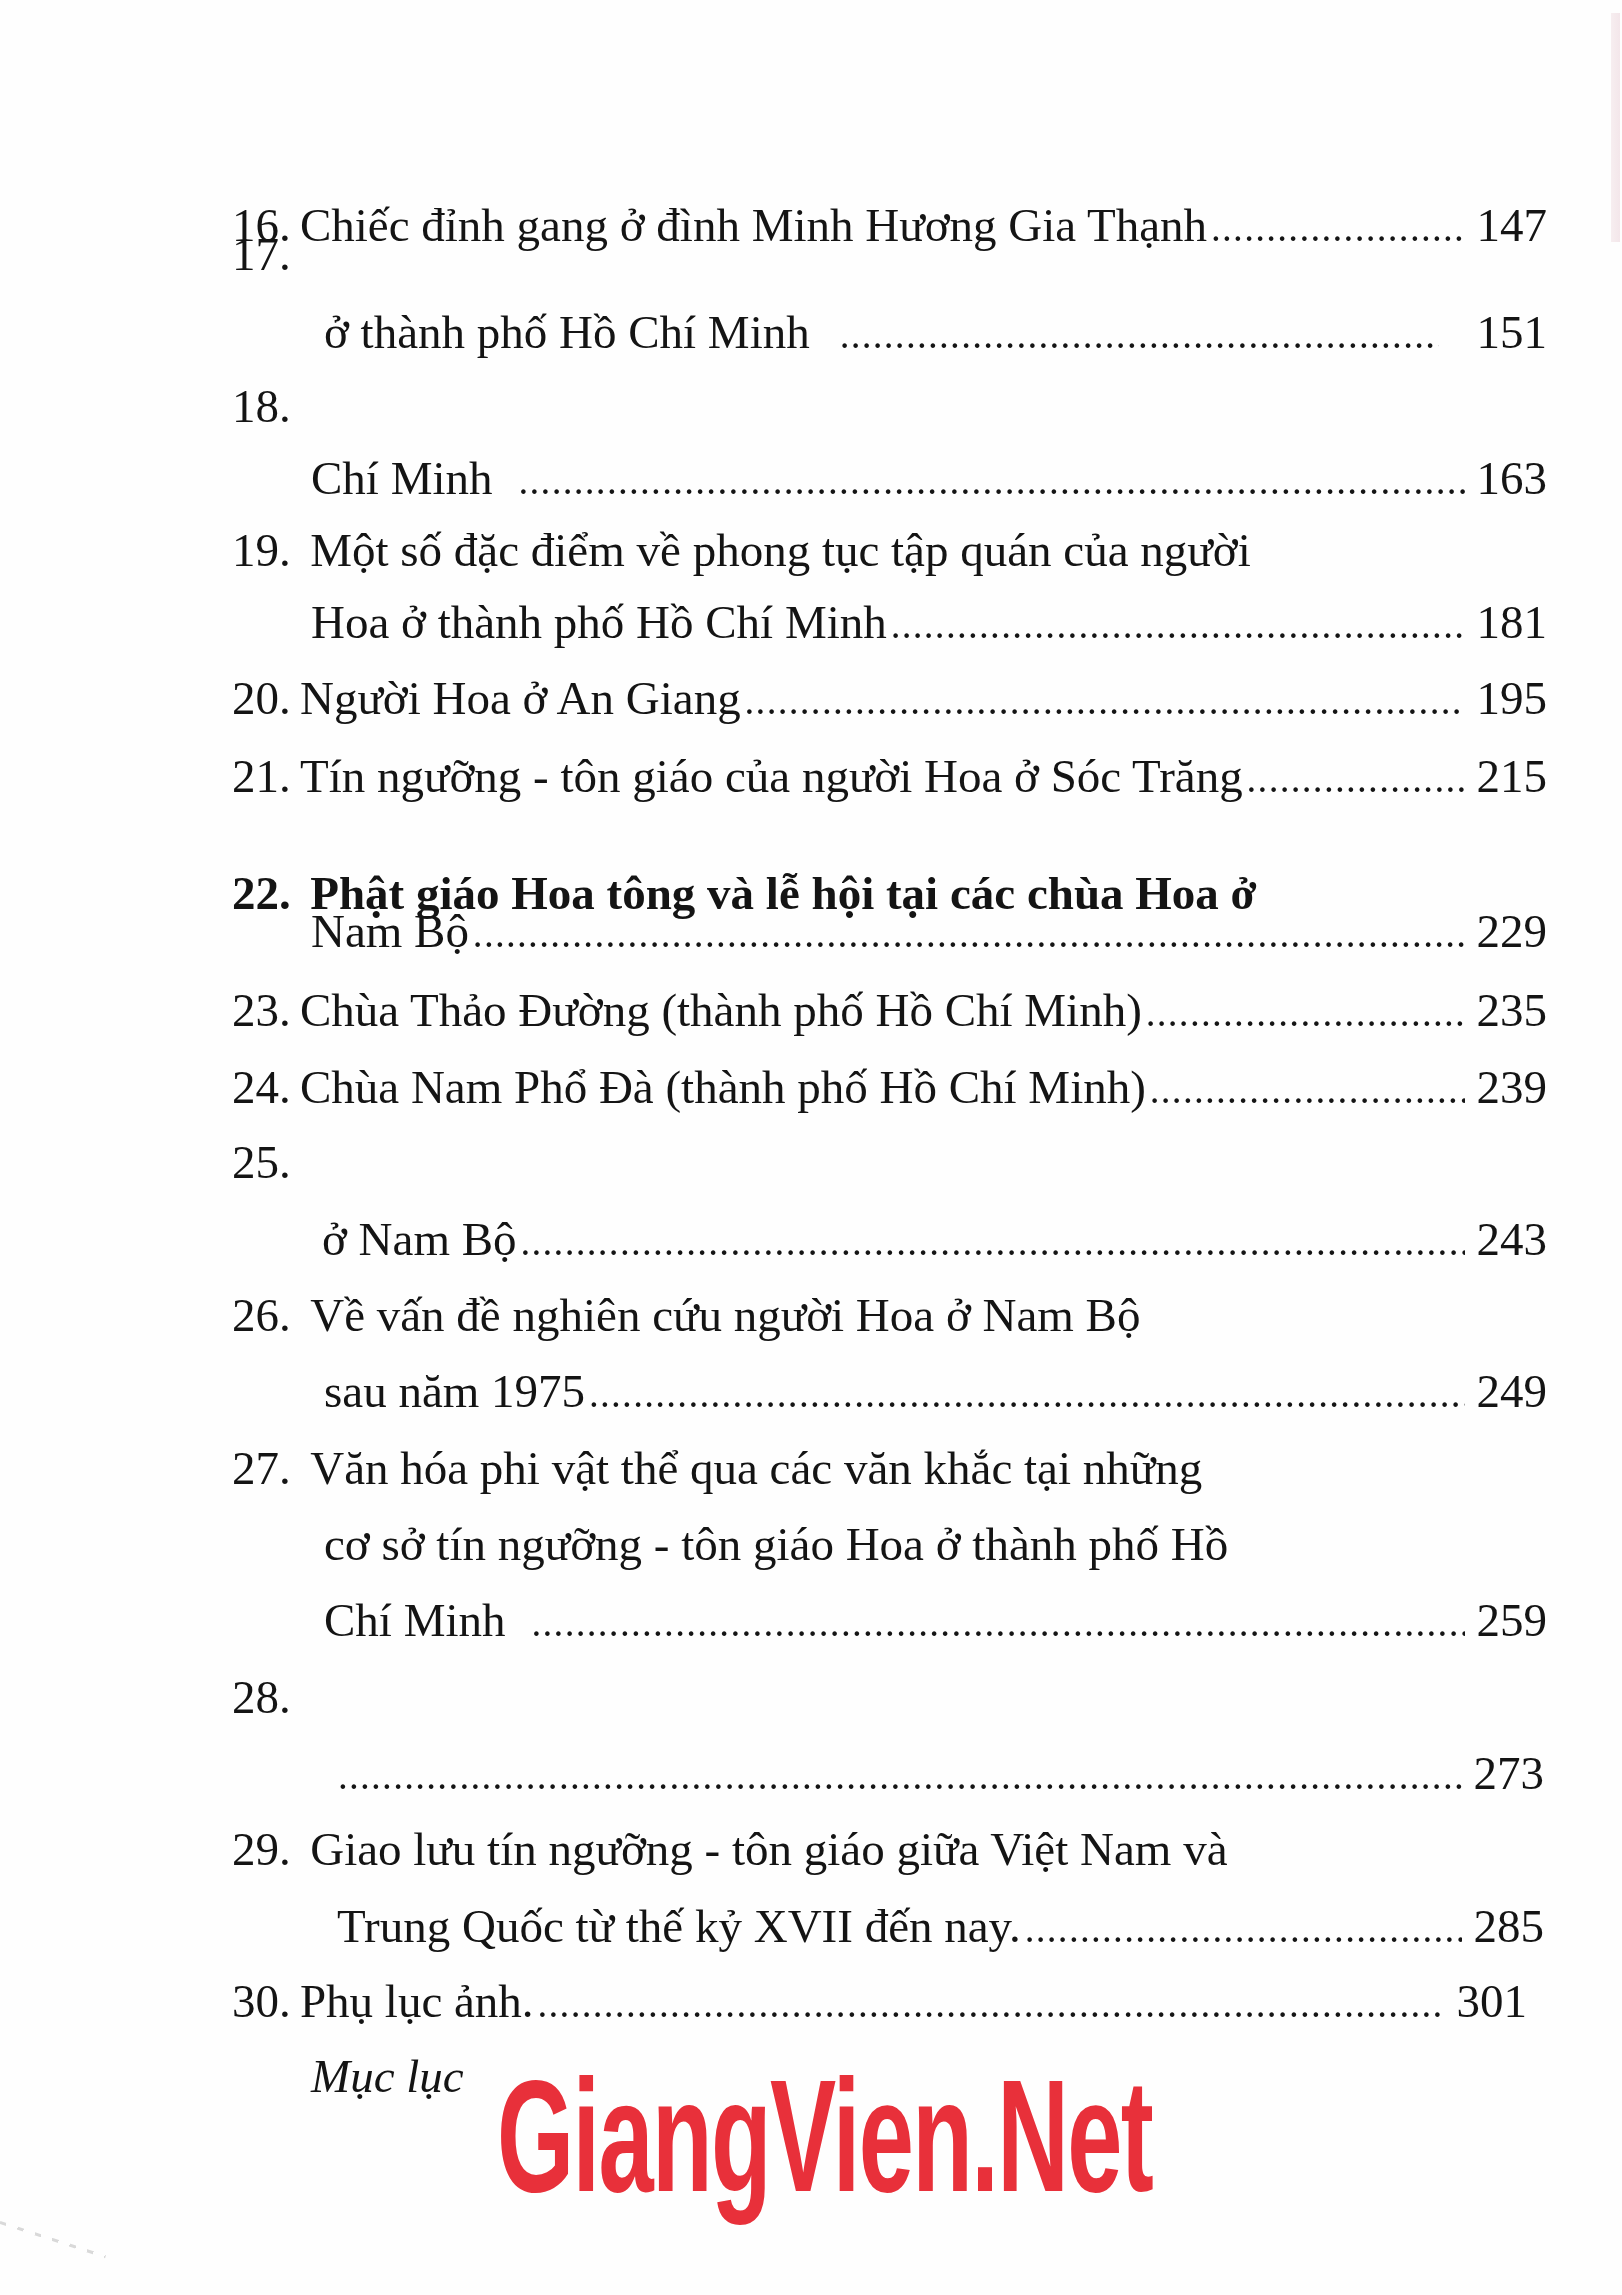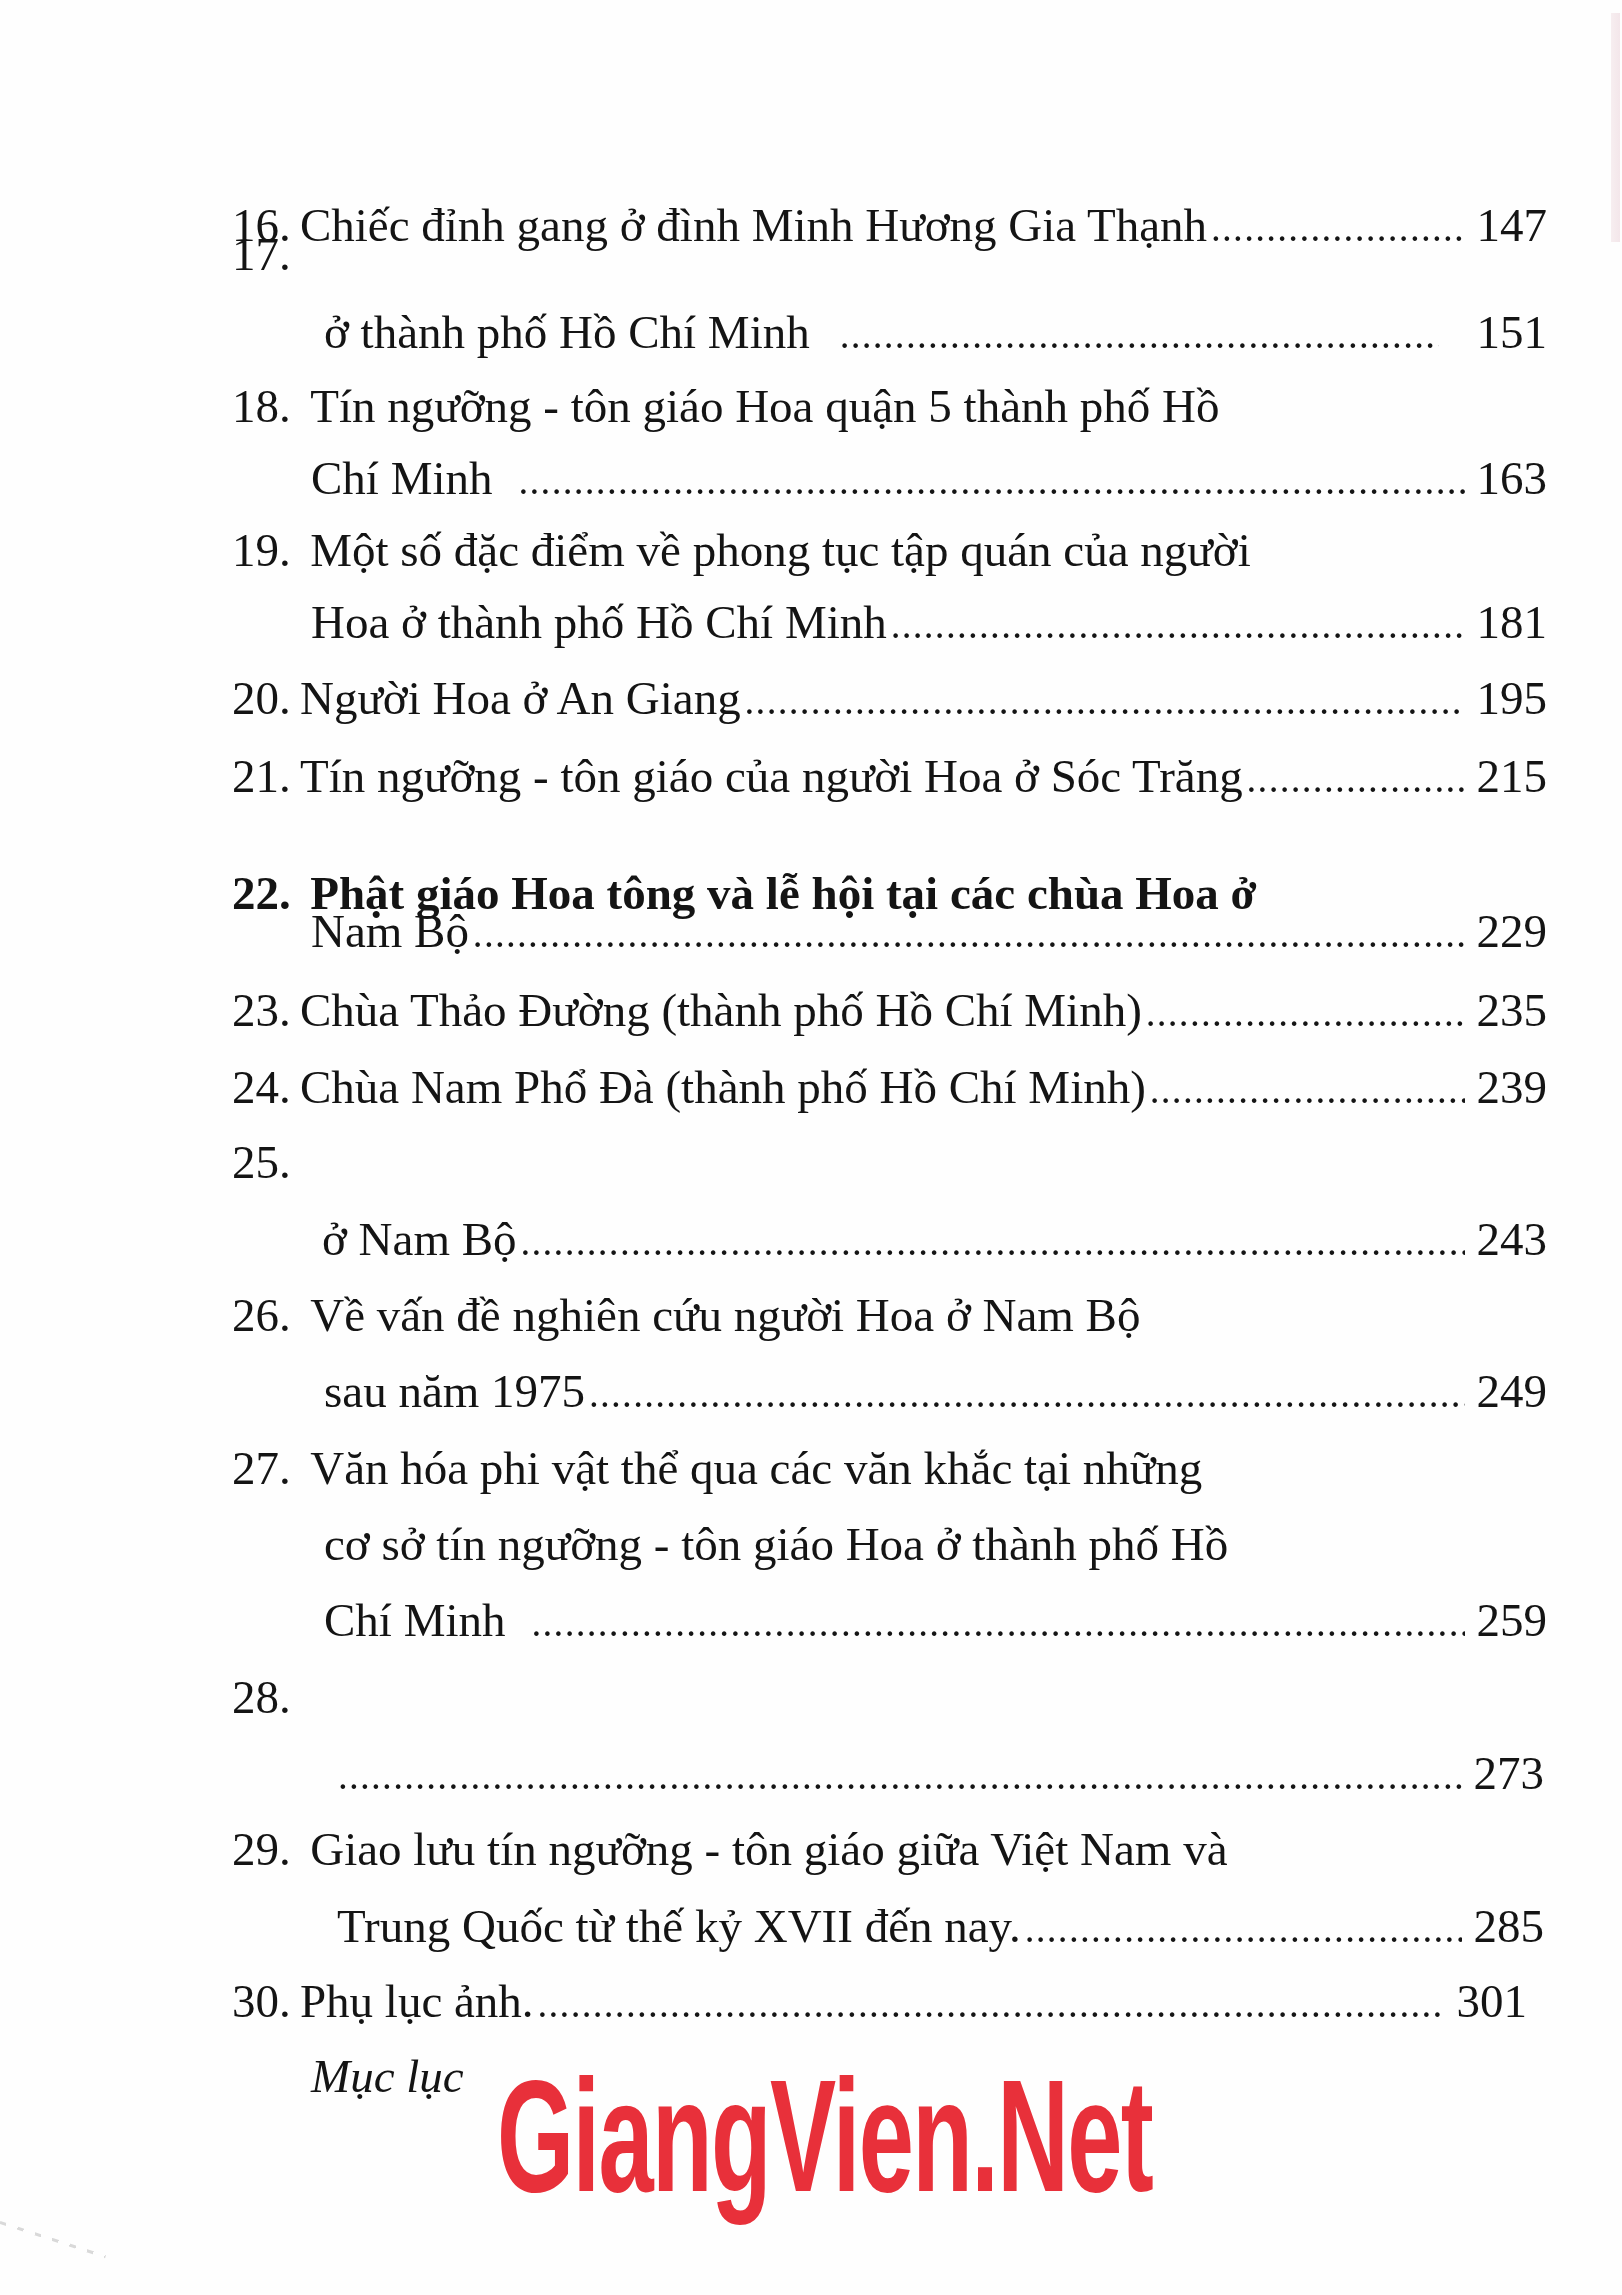--- a/index.html
+++ b/index.html
@@ -82,21 +82,20 @@
       <span class="num" style="width:69px;">17.</span>
     </div>
     <div class="line" style="left:324px; top:300px; width:1223px;gap:26px;">
       <span class="title">ở thành phố Hồ Chí Minh</span>
       <span class="leader"></span>
       <span class="page-no">151</span>
     </div>
 
     <div class="line" style="left:232px; top:374px; width:1315px;">
       <span class="num" style="width:69px;">18.</span>
-      <span class="title" style="margin-left:9.2px;">Tín ngưỡng - tôn giáo Hoa quận 5 thành phố Hồ</span>
     </div>
     <div class="line" style="left:311px; top:446px; width:1236px;">
       <span class="title">Chí Minh</span>
       <span class="leader" style="margin-left:26px;"></span>
       <span class="page-no">163</span>
     </div>
 
     <div class="line" style="left:232px; top:518px; width:1315px;">
       <span class="num" style="width:69px;">19.</span>
       <span class="title" style="margin-left:9.2px;">Một số đặc điểm về phong tục tập quán của người</span>

